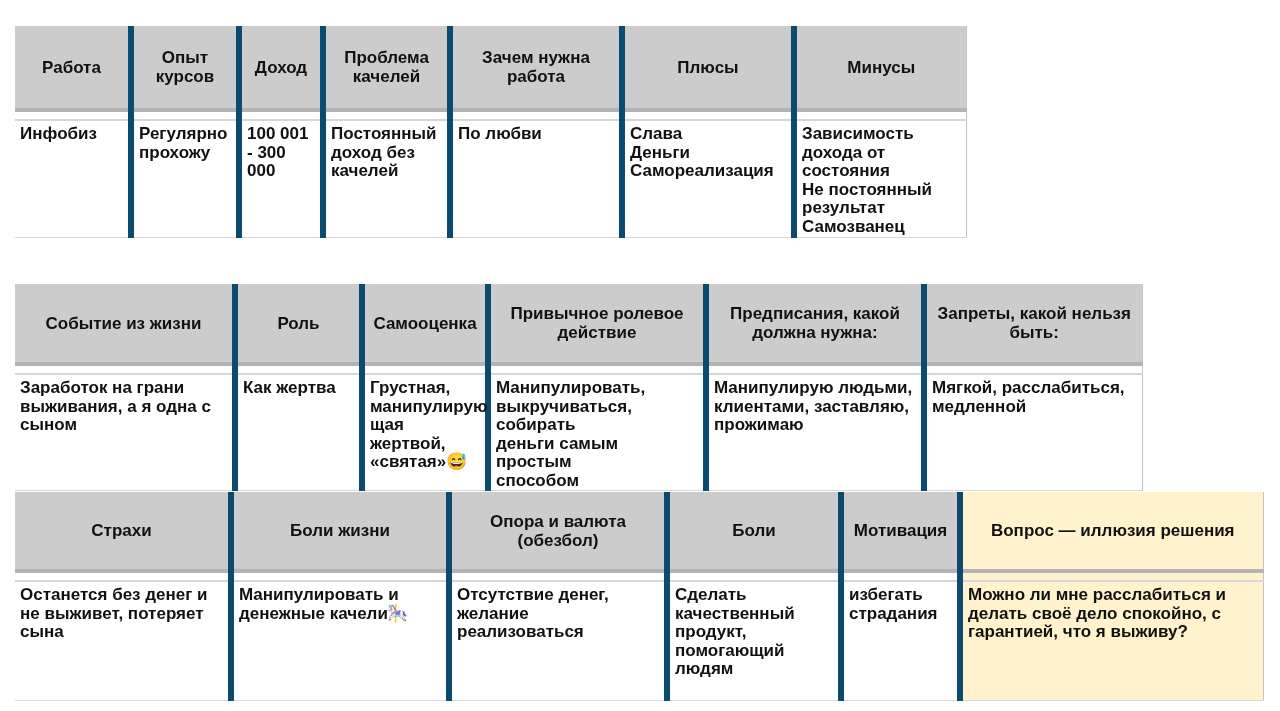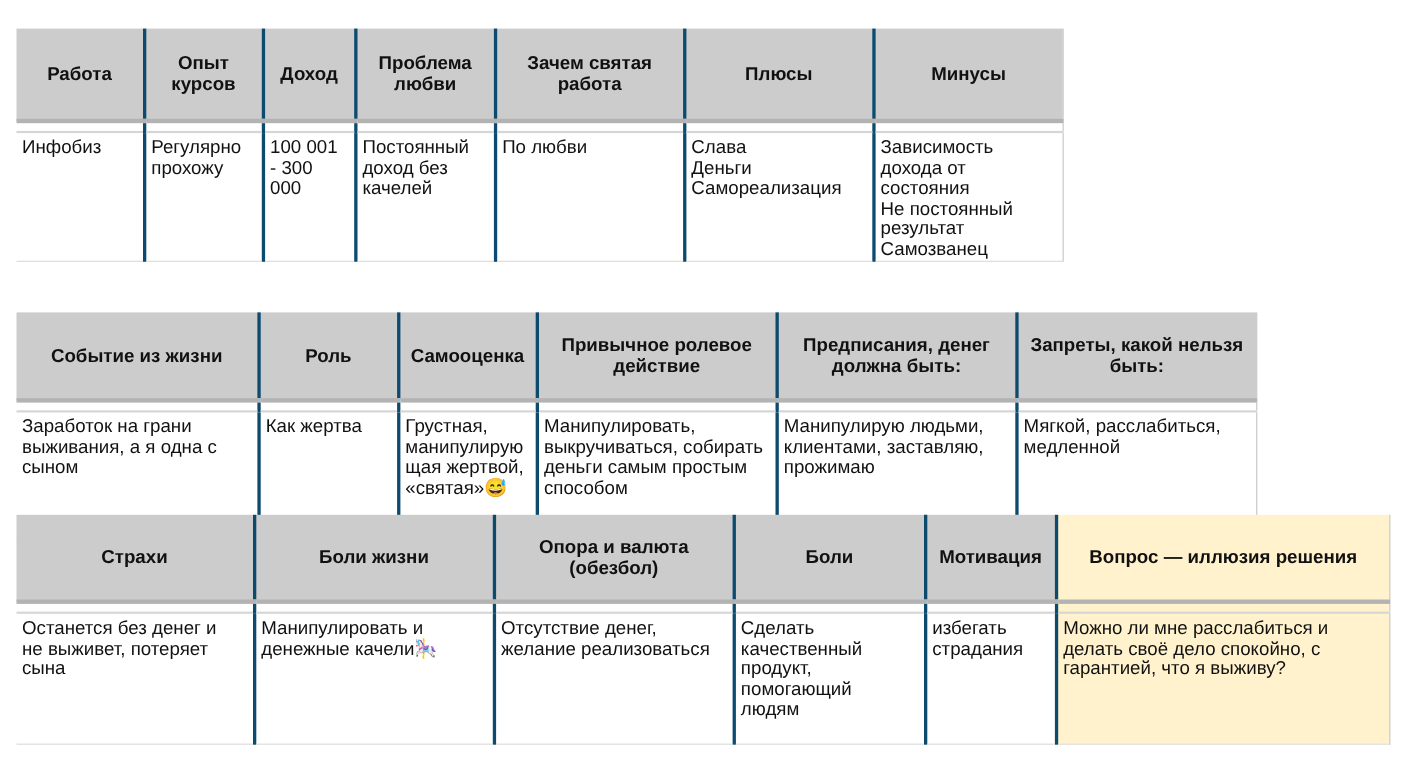--- a/index.html
+++ b/index.html
@@ -1,26 +1,26 @@
 <!DOCTYPE html>
 <html><head>
 <meta charset="utf-8">
 <style>
   html, body { margin: 0; padding: 0; background: #ffffff; }
   body { width: 1280px; height: 711px; position: relative; overflow: hidden;
          font-family: "Liberation Sans", sans-serif; color: #111; }
   .tbl { position: absolute; border-collapse: collapse; table-layout: fixed; }
-  .tbl th, .tbl td { border-left: 3px solid #0c4a6e; border-right: 1px solid #c4c4c4; padding: 0; }
+  .tbl th, .tbl td { border-left: 6px solid #0c4a6e; border-right: 1px solid #c4c4c4; padding: 0; }
   .tbl th:first-child, .tbl td:first-child { border-left: none; }
   .tbl th { background: #cccccc; font-weight: bold; font-size: 17px; line-height: 19px;
             text-align: center; vertical-align: middle; padding: 0 6px; }
   .tbl tr.sep td { height: 7px; padding: 0; background: #fff;
             border-top: 4px solid #b3b3b3; border-bottom: 2px solid #d6d6d6; }
   .tbl td.cell { font-size: 17px; line-height: 18.5px; vertical-align: top;
-            padding: 4px 5px 0 5px; text-align: left; white-space: pre-line; }
+            padding: 4px 5px 0 5px; text-align: left; white-space: pre-line; font-weight: bold; }
   .tbl tr.body td { border-bottom: 1px solid #d9d9d9; }
   .hl { background: #fff2cc !important; }
   th.hl { background: #fff2cc !important; margin-top: 28px; }
 </style>
 </head>
 <body>
 
 <table class="tbl" style="left:15px; top:26px; width:951px;">
   <colgroup>
     <col style="width:116px">
@@ -29,22 +29,22 @@
       <col style="width:127px">
       <col style="width:172px">
       <col style="width:172px">
       <col style="width:172px">
   </colgroup>
   <tbody>
       <tr style="height:84px">
     <th>Работа</th>
     <th>Опыт курсов</th>
     <th>Доход</th>
-    <th>Проблема любви</th>
-    <th>Зачем святая работа</th>
+    <th>Проблема качелей</th>
+    <th>Зачем нужна работа</th>
     <th>Плюсы</th>
     <th>Минусы</th>
   </tr>
   <tr class="sep">
         <td></td>
         <td></td>
         <td></td>
         <td></td>
         <td></td>
         <td></td>
@@ -82,21 +82,21 @@
       <col style="width:218px">
       <col style="width:218px">
       <col style="width:218px">
   </colgroup>
   <tbody>
       <tr style="height:80px">
     <th>Событие из жизни</th>
     <th>Роль</th>
     <th>Самооценка</th>
     <th>Привычное ролевое действие</th>
-    <th>Предписания, денег должна быть:</th>
+    <th>Предписания, какой должна нужна:</th>
     <th>Запреты, какой нельзя быть:</th>
   </tr>
   <tr class="sep">
         <td></td>
         <td></td>
         <td></td>
         <td></td>
         <td></td>
         <td></td>
       </tr>
@@ -115,21 +115,21 @@
 способом</td>
     <td class="cell">Манипулирую людьми,
 клиентами, заставляю,
 прожимаю</td>
     <td class="cell">Мягкой, расслабиться,
 медленной</td>
   </tr>
 </tbody>
   </table>
 
-<table class="tbl" style="left:15px; top:468px; width:1248px;">
+<table class="tbl" style="left:15px; top:492px; width:1248px;">
   <colgroup>
     <col style="width:216px">
       <col style="width:218px">
       <col style="width:218px">
       <col style="width:174px">
       <col style="width:119px">
       <col style="width:303px">
   </colgroup>
   <tbody>
       <tr style="height:79px">

